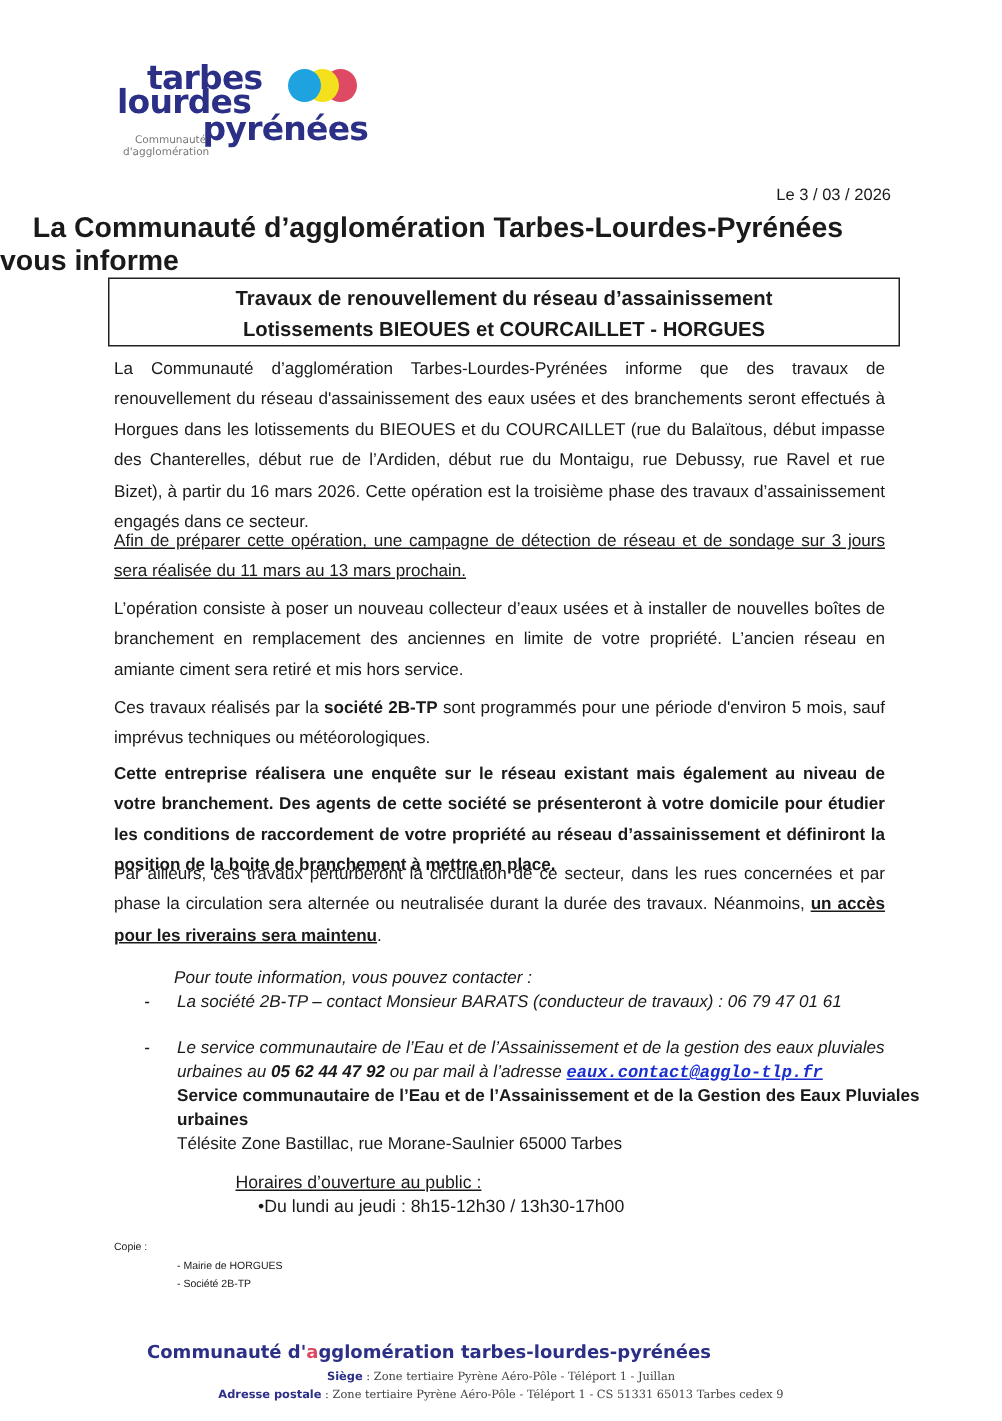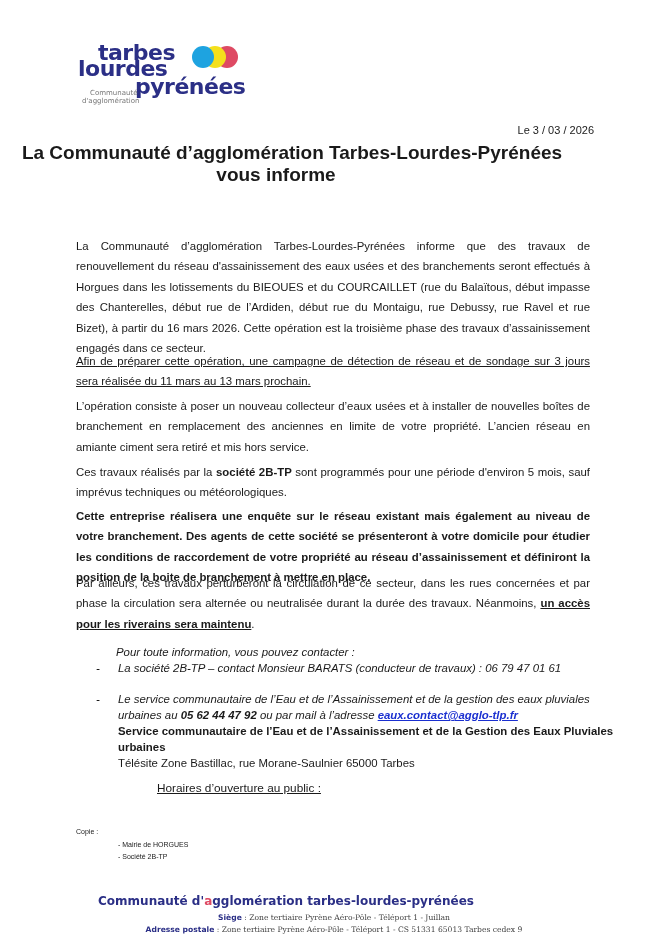--- a/index.html
+++ b/index.html
@@ -19,21 +19,21 @@
   .logo .sub1 { top:47px; left:12px;text-align:right; }
   .logo .sub2 { top:55px; left:4px; }
   .logo .dot { position:absolute; width:22px; height:22px; border-radius:50%; top:4px; }
   .dot.blue { left:114px; background:#1ea3e0; z-index:3; }
   .dot.yellow { left:126px; background:#f4e01c; z-index:2; }
   .dot.red { left:138px; background:#de4a63; z-index:1; }
 
   .date { position:absolute; right:74px; top:124px; font-size:11px;margin-left:36px; }
   .title1 { position:absolute; left:0; width:584px; text-align:center; top:142px;
             font-size:19px; font-weight:bold; }
-  .title2 { position:absolute; left:0; width:552px; text-align:center; top:164px;
+  .title2 { position:absolute; left:0; width:552px; text-align:left; top:164px;
             font-size:19px; font-weight:bold; }
   .box { position:absolute; left:72px; top:185px; width:528px; height:46px;
          border:1px solid #222; box-sizing:border-box; text-align:center; }
   .box div { font-weight:bold; font-size:13.5px; line-height:21px; }
   .box .l1 { margin-top:2px; }
 
   .para { position:absolute; left:76px; width:514px; font-size:11.4px; line-height:20.4px; text-align:justify; }
   .p1 { top:236px; }
   .p2 { top:351px; text-decoration:underline; }
   .p3 { top:396px; }
@@ -47,21 +47,21 @@
   .bullet { position:absolute; left:96px; font-size:11.4px; font-style:italic; line-height:18px; }
   .bullet .dash { position:absolute; left:0; }
   .bullet .txt { position:absolute; left:22px; white-space:nowrap; }
   .b1 { top:659px; }
   .b2 { top:690px; }
   .b2line { position:absolute; left:118px; font-size:11.4px; line-height:18px; white-space:nowrap; }
   .bl2 { top:706px; font-style:italic; }
   .bl3 { top:722px; font-weight:bold; }
   .bl4 { top:738px; font-weight:bold; }
   .bl5 { top:754px; }
-  a.mail { color:#1a2fd0; text-decoration:underline; font-weight:bold; font-style:italic; }
+  a.mail { color:#1a2fd0; text-decoration:underline; font-weight:bold; font-style:italic;font-family:Liberation Mono, monospace; }
 
   .hours-title { position:absolute; left:157px; top:781px; font-size:11.8px; text-decoration:underline; }
   .hours { position:absolute; left:172px; font-size:11.8px; }
   .h1 { top:797px; } .h2 { top:813px; }
 
   .copie { position:absolute; left:76px; top:828px; font-size:7px; }
   .cc { position:absolute; left:118px; font-size:7px; }
   .cc1 { top:841px; } .cc2 { top:853px; }
 
   .footer-title { position:absolute; left:0; width:572px; text-align:center; top:894px;
@@ -85,20 +85,24 @@
     <span class="sub sub2">d'agglomération</span>
     <span class="dot blue"></span>
     <span class="dot yellow"></span>
     <span class="dot red"></span>
   </div>
 
   <div class="date">Le 3 / 03 / 2026</div>
   <div class="title1">La Communauté d’agglomération Tarbes-Lourdes-Pyrénées</div>
   <div class="title2">vous informe</div>
 
+  <div class="box">
+    <div class="l1">Travaux de renouvellement du réseau d’assainissement</div>
+    <div class="l2">Lotissements  BIEOUES et COURCAILLET - HORGUES</div>
+  </div>
 
   <div class="para p1">La Communauté d’agglomération Tarbes-Lourdes-Pyrénées informe que des travaux de renouvellement du réseau d'assainissement des eaux usées et des branchements seront effectués à Horgues dans les lotissements du BIEOUES et du COURCAILLET (rue du Balaïtous, début impasse des Chanterelles, début rue de l’Ardiden, début rue du Montaigu, rue Debussy, rue Ravel et rue Bizet), à partir du 16 mars 2026. Cette opération est la troisième phase des travaux d’assainissement engagés dans ce secteur.</div>
   <div class="para p2">Afin de préparer cette opération, une campagne de détection de réseau et de sondage sur 3 jours sera réalisée du 11 mars au 13 mars prochain.</div>
   <div class="para p3">L’opération consiste à poser un nouveau collecteur d’eaux usées et à installer de nouvelles boîtes de branchement en remplacement des anciennes en limite de votre propriété. L’ancien réseau en amiante ciment sera retiré et mis hors service.</div>
   <div class="para p4"><span>Ces travaux réalisés par la </span><span class="b">société 2B-TP</span><span> sont programmés pour une période d'environ 5 mois, sauf imprévus techniques ou météorologiques.</span></div>
   <div class="para p5">Cette entreprise réalisera une enquête sur le réseau existant mais également au niveau de votre branchement. Des agents de cette société se présenteront à votre domicile pour étudier les conditions de raccordement de votre propriété au réseau d’assainissement et définiront la position de la boite de branchement à mettre en place.</div>
   <div class="para p6"><span>Par ailleurs, ces travaux perturberont la circulation de ce secteur, dans les rues concernées et par phase la circulation sera alternée ou neutralisée durant la durée des travaux. Néanmoins, </span><span class="u-bold">un accès pour les riverains sera maintenu</span><span>.</span></div>
 
   <div class="contact">Pour toute information, vous pouvez contacter :</div>
   <div class="bullet b1">
@@ -108,20 +112,21 @@
   <div class="bullet b2">
     <span class="dash">-</span>
     <span class="txt">Le service communautaire de l’Eau et de l’Assainissement et de la gestion des eaux pluviales</span>
   </div>
   <div class="b2line bl2"><span>urbaines au </span><span class="b">05 62 44 47 92</span><span> ou par mail à l’adresse </span><a class="mail">eaux.contact@agglo-tlp.fr</a></div>
   <div class="b2line bl3">Service communautaire de l’Eau et de l’Assainissement et de la Gestion des Eaux Pluviales</div>
   <div class="b2line bl4">urbaines</div>
   <div class="b2line bl5">Télésite Zone Bastillac, rue Morane-Saulnier 65000 Tarbes</div>
 
   <div class="hours-title">Horaires d’ouverture au public :</div>
+  <div class="hours h1">•Du lundi au jeudi : 8h15-12h30 / 13h30-17h00</div>
 
   <div class="copie">Copie :</div>
   <div class="cc cc1">-  Mairie de HORGUES</div>
   <div class="cc cc2">-  Société 2B-TP</div>
 
   <div class="footer-title"><span>Communauté d'</span><span class="ar">a</span><span>gglomération tarbes-lourdes-pyrénées</span></div>
   <div class="footer-line fl1"><span class="lbl">Siège</span><span> : Zone tertiaire Pyrène Aéro-Pôle - Téléport 1  - Juillan</span></div>
   <div class="footer-line fl2"><span class="lbl">Adresse postale</span><span> : Zone tertiaire Pyrène Aéro-Pôle -  Téléport 1  - CS 51331 65013 Tarbes cedex 9</span></div>
 </div>
 

